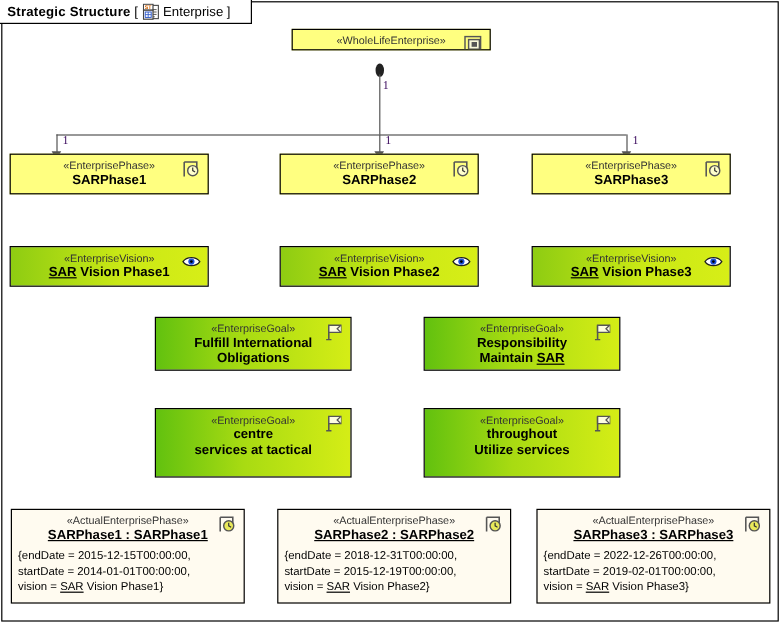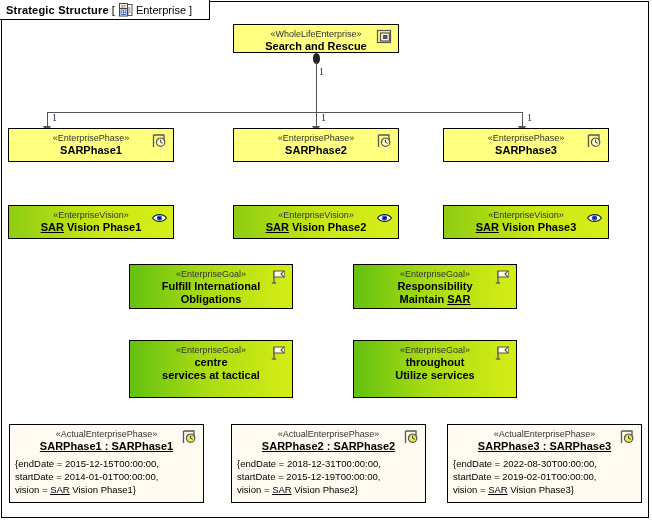--- a/index.html
+++ b/index.html
@@ -214,21 +214,21 @@
   <span class="mult" style="left:52px; top:112px;">1</span>
 
   <div class="line-v" style="left:316px; top:112px; height:16px;"></div>
   <div class="arrowhead" style="left:312px; top:126px;"></div>
   <span class="mult" style="left:321px; top:112px;">1</span>
 
   <div class="line-v" style="left:522px; top:112px; height:16px;"></div>
   <div class="arrowhead" style="left:518px; top:126px;"></div>
   <span class="mult" style="left:527px; top:112px;">1</span>
 
-  <div class="node n-enterprise" style="left:233px; top:24px; width:166px; height:29px;text-align:center;">
+  <div class="node n-enterprise" style="left:243px; top:24px; width:166px; height:18px;text-align:center;">
     <div class="icon-slot">
       <svg width="18" height="16" viewBox="0 0 18 16">
         <rect x="1.5" y="1.5" width="13" height="12" fill="none" stroke="#555555" stroke-width="1.2"></rect>
         <rect x="4.5" y="4" width="9" height="8" fill="#f7f7d8" stroke="#555555" stroke-width="1.2"></rect>
         <rect x="7" y="6" width="4.5" height="4" fill="#555555"></rect>
       </svg>
     </div>
     <div class="stereo">«WholeLifeEnterprise»</div>
     <div class="nodename">Search and Rescue</div>
   </div>
@@ -405,19 +405,19 @@
       <svg width="18" height="16" viewBox="0 0 18 16">
         <path d="M2.5 2 L2.5 14" stroke="#555555" stroke-width="1.3" fill="none"></path>
         <path d="M2.5 2 L13 2 L13 7" stroke="#555555" stroke-width="1.3" fill="none"></path>
         <circle cx="9.6" cy="9.2" r="4.2" fill="#e9e95a" stroke="#555555" stroke-width="1.2"></circle>
         <path d="M9.6 6.6 L9.6 9.2 L11.6 10.3" stroke="#333333" stroke-width="1" fill="none"></path>
       </svg>
     </div>
     <div class="stereo">«ActualEnterprisePhase»</div>
     <div class="nodename underline-name">SARPhase3 : SARPhase3</div>
     <div class="attrs">
-      <div>{endDate = 2022-08-30T00:00:00,</div>
+      <div>{endDate = 2022-12-26T00:00:00,</div>
       <div>startDate = 2019-02-01T00:00:00,</div>
       <div><span>vision = </span><span class="u">SAR</span><span> Vision Phase3}</span></div>
     </div>
   </div>
 
 </div>
 
 </body></html>

